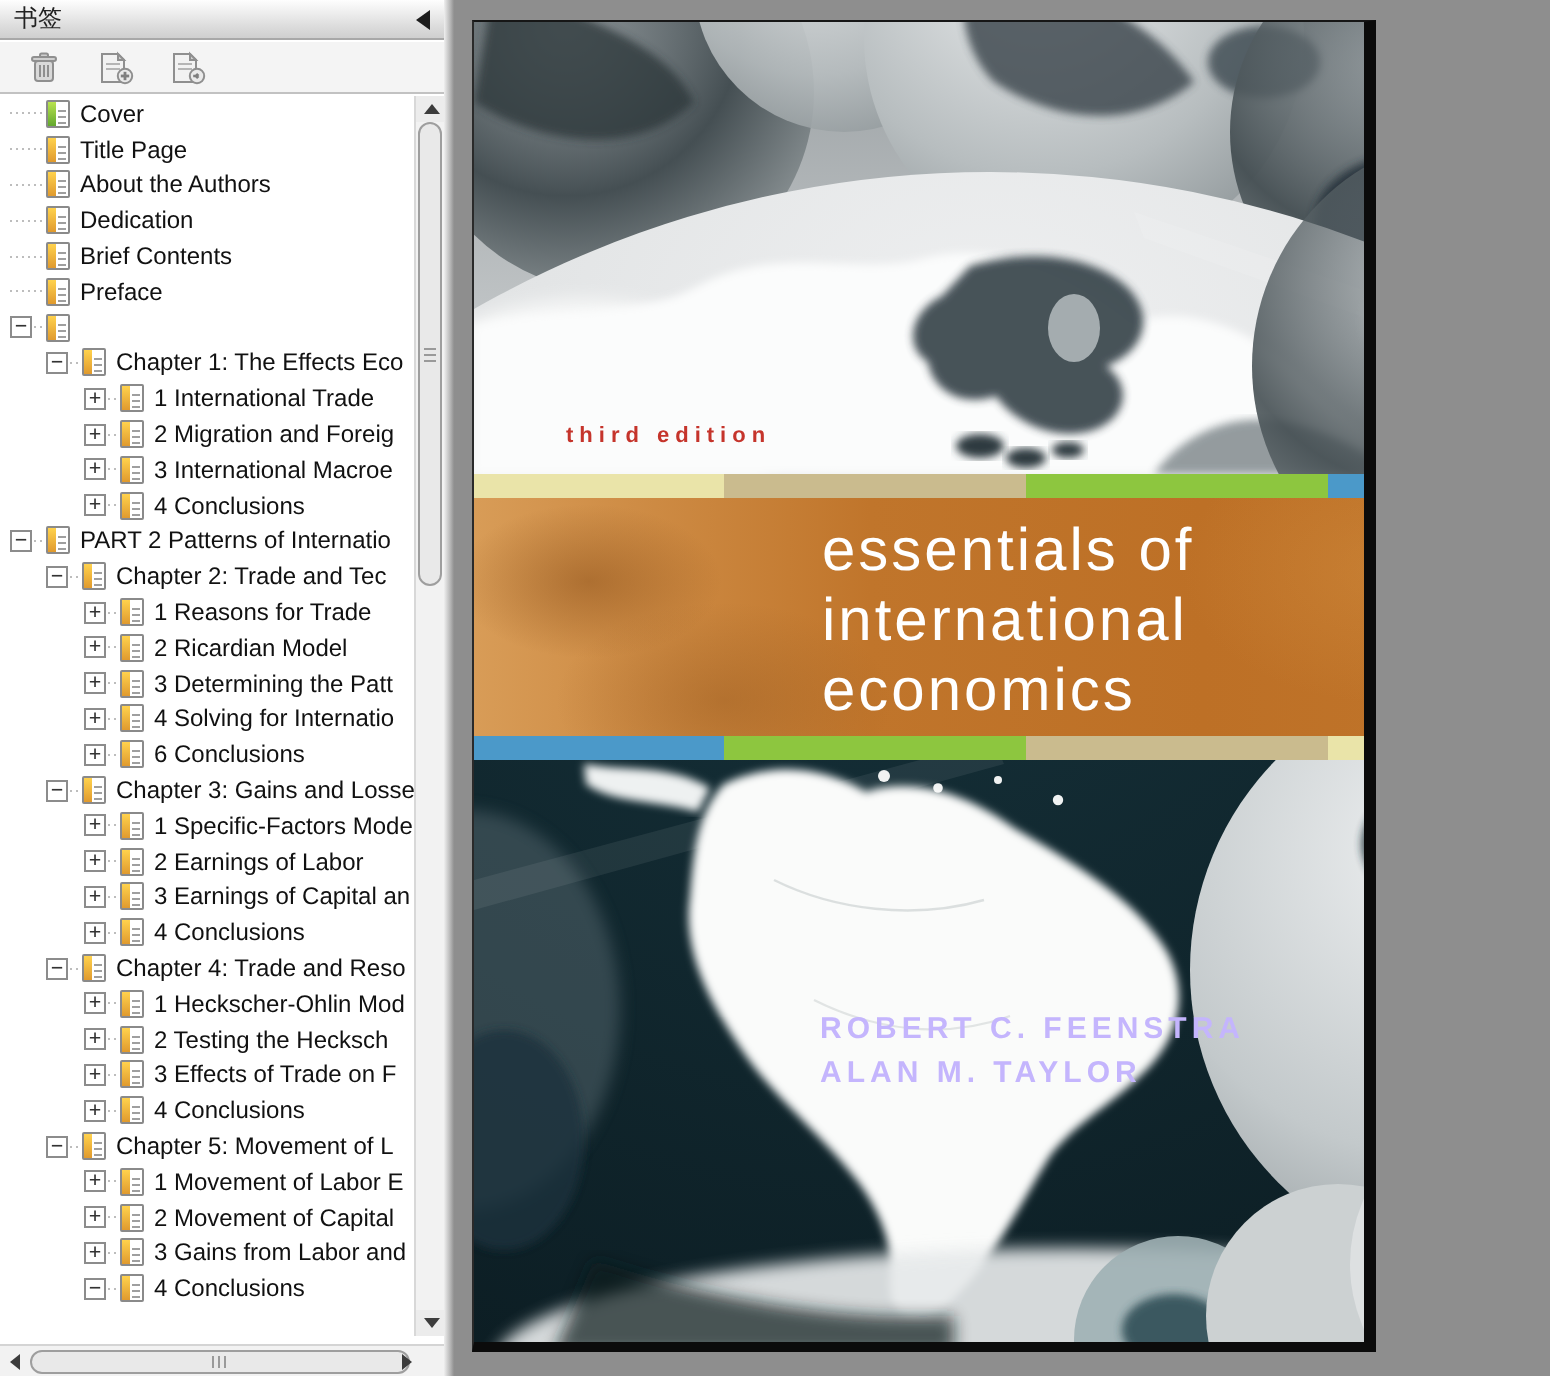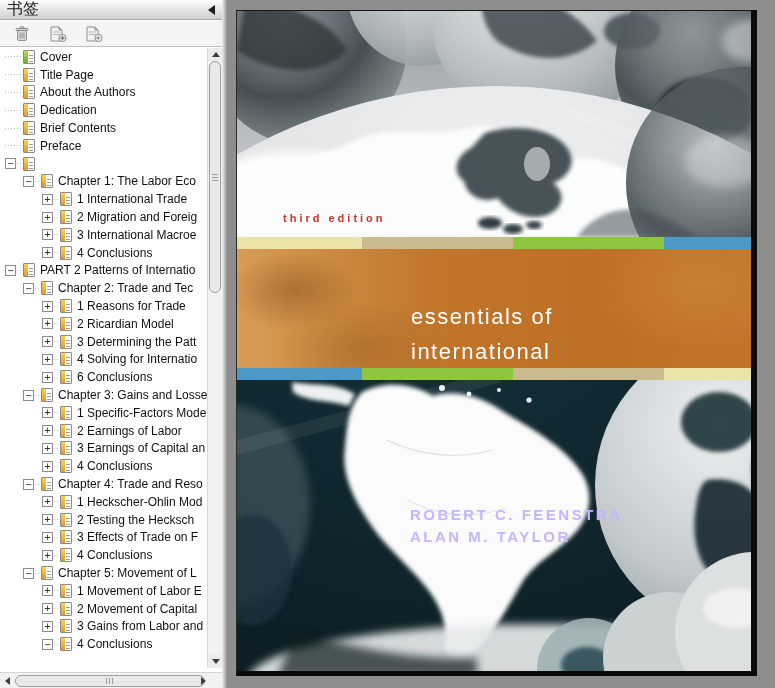--- a/index.html
+++ b/index.html
@@ -4,21 +4,21 @@
 <style>
   html,body{margin:0;padding:0;background:#fff;}
   *{box-sizing:border-box;}
   .app{position:relative;width:775px;height:688px;font-family:"Liberation Sans",sans-serif;overflow:hidden;background:#fff;}
 
   
   .sidebar{position:absolute;left:0;top:0;width:227px;height:688px;background:#fff;}
   .titlebar{position:absolute;left:0;top:0;width:222px;height:20px;
     background:linear-gradient(#fefefe,#dcdcdc 70%,#cfcfcf);
     border-bottom:1px solid #a8a8a8;display:flex;align-items:center;padding:0 7px;}
-  .titlebar .title-text{font-size:16px;color:#222;}
+  .titlebar .title-text{font-size:12px;color:#222;}
   .collapse-btn{margin-left:auto;width:0;height:0;border-top:5px solid transparent;
     border-bottom:5px solid transparent;border-right:7px solid #1c1c1c;cursor:pointer;}
   .toolbar{position:absolute;left:0;top:21px;width:222px;height:26px;background:#f4f4f4;
     border-bottom:1px solid #c2c2c2;display:flex;align-items:center;gap:16px;padding-left:12px;}
   .tool-icon{display:inline-flex;width:20px;height:20px;align-items:center;justify-content:center;cursor:pointer;}
 
   
   .tree{position:absolute;left:0;top:48px;width:207px;height:624px;overflow:hidden;background:#fff;}
   .row{display:flex;align-items:center;height:17.8px;white-space:nowrap;cursor:pointer;}
   .row.lvl0{padding-left:5px;}
@@ -56,40 +56,40 @@
   .tri-right{width:0;height:0;border-top:4px solid transparent;border-bottom:4px solid transparent;border-left:5px solid #3c3c3c;}
   .hs-thumb{position:absolute;left:15px;top:2px;width:190px;height:12px;background:#e9e9e9;
     border:1px solid #9e9e9e;border-radius:6px;cursor:pointer;}
   .hs-thumb::after{content:"";position:absolute;top:2px;bottom:2px;left:50%;margin-left:-4px;width:8px;
     background:repeating-linear-gradient(90deg,#9a9a9a 0 1px,transparent 1px 3px);}
   .divider{position:absolute;left:222px;top:0;width:5px;height:688px;
     background:linear-gradient(90deg,#efefef,#b9b9b9 60%,#8f8f8f);}
 
   
   .docview{position:absolute;left:227px;top:0;width:548px;height:688px;background:#8e8e8e;}
-  .cover{position:absolute;left:9px;top:10px;width:521px;height:666px;background:#cfd2d3;
+  .cover{position:absolute;left:9px;top:10px;width:452px;height:666px;background:#cfd2d3;
     border-top:1px solid #161616;border-left:1px solid #2a2a2a;
     border-right:6px solid #0b0b0b;border-bottom:5px solid #0b0b0b;overflow:hidden;text-decoration:underline;}
   .cover-top{position:absolute;left:0;top:0;width:521px;height:226px;overflow:hidden;}
   .cover-bottom{position:absolute;left:0;top:369px;width:521px;height:297px;overflow:hidden;background:#0d1d22;}
   .cover-top svg,.cover-bottom svg{display:block;}
   .edition{position:absolute;left:46px;top:201px;font-size:11px;font-weight:bold;
     letter-spacing:3px;color:#c5342b;}
   .stripe{position:absolute;left:0;width:521px;height:12px;display:flex;}
   .stripe.top{top:226px;}
   .stripe.bottom{top:357px;}
   .seg{height:100%;}
   .band{position:absolute;left:0;top:238px;width:521px;height:119px;--band:#c0752b;
     background:
       radial-gradient(ellipse 95px 55px at 11% 35%, rgba(138,78,24,.5), transparent 70%),
       radial-gradient(ellipse 120px 70px at 24% 85%, rgba(150,88,30,.42), transparent 70%),
       radial-gradient(ellipse 140px 90px at 88% 30%, rgba(215,150,70,.35), transparent 75%),
       linear-gradient(90deg,#d89c57, var(--band) 38%, #bd7026 70%, var(--band));}
-  .book-title{position:absolute;left:174px;top:9px;color:#fff;font-size:22px;
-    line-height:35px;letter-spacing:1.5px;font-weight:normal;margin-top:41px;}
+  .book-title{position:absolute;left:174px;top:9px;color:#fff;font-size:30px;
+    line-height:35px;letter-spacing:1.5px;font-weight:normal;}
   .authors{position:absolute;left:173px;top:124px;font-size:15px;font-weight:bold;
     letter-spacing:2.5px;color:#c4b5fd;line-height:22px;}
 </style>
 </head>
 <body>
 
 <div class="app">
 
   <div class="sidebar">
     <div class="titlebar">
@@ -178,21 +178,21 @@
     <span class="slot">
             <span class="expander">−</span>
           </span>
     <span class="page-icon yellow"></span>
   </div>
         <div class="row lvl1">
     <span class="slot">
             <span class="expander">−</span>
           </span>
     <span class="page-icon yellow"></span>
-    <span class="label">Chapter 1: The Labor Eco</span>
+    <span class="label">Chapter 1: The Effects Eco</span>
   </div>
         <div class="row lvl2">
     <span class="slot">
             <span class="expander">+</span>
           </span>
     <span class="page-icon yellow"></span>
     <span class="label">1 International Trade</span>
   </div>
         <div class="row lvl2">
     <span class="slot">

